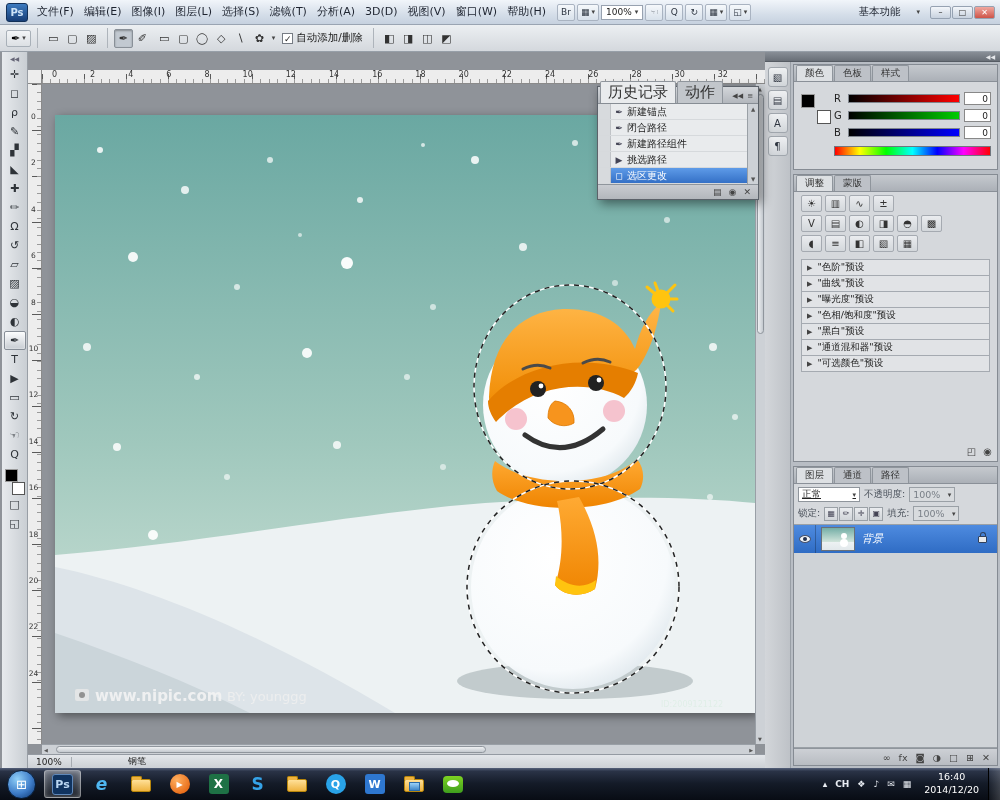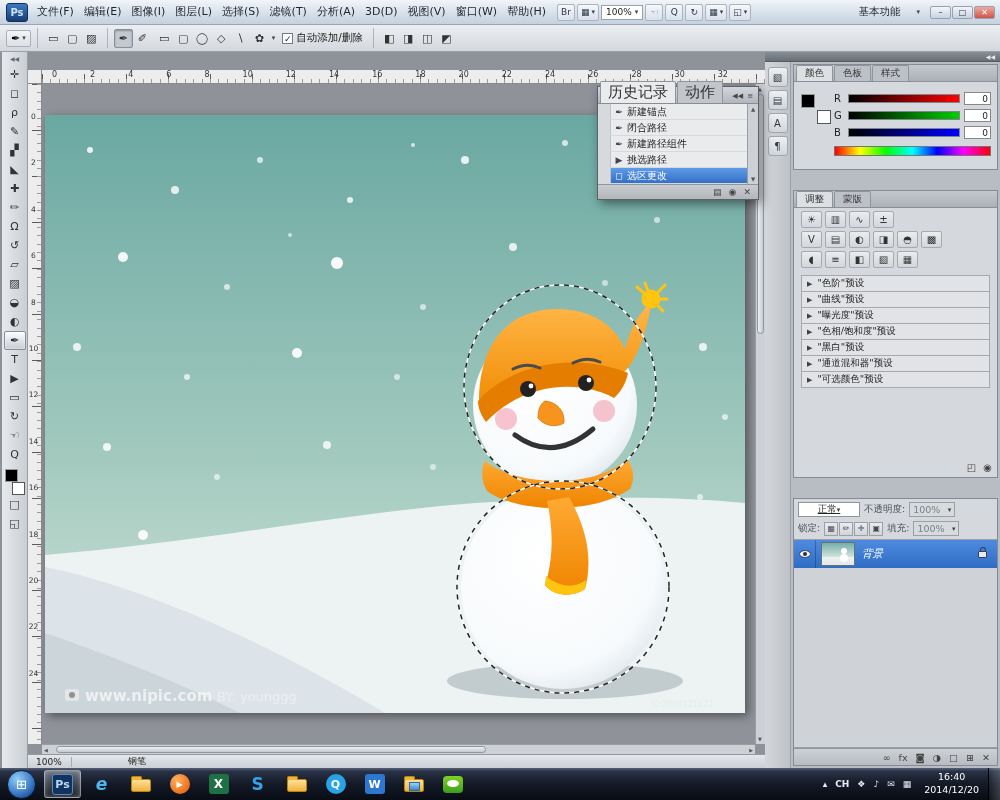--- a/index.html
+++ b/index.html
@@ -77,21 +77,21 @@
     font-size:8px; color:#333; }
   .ruler-v { position:absolute; left:0; top:32px; width:14px; height:660px; background:#EDEDED;
     border-right:1px solid #8A8A8A; overflow:hidden;
     background-image:
       repeating-linear-gradient(to bottom,#9A9A9A 0 1px,transparent 1px 8.4px),
       repeating-linear-gradient(to bottom,#5A5A5A 0 1px,transparent 1px 46px);
     background-size:4px 100%,9px 100%; background-position:100% 0,100% 0; background-repeat:no-repeat; }
   .ruler-nums-v { position:absolute; left:0; top:28px; height:566px; width:11px; display:flex; flex-direction:column;
     justify-content:space-between; align-items:center; font-size:7.5px; color:#333; }
   .viewport { position:absolute; left:14px; top:32px; right:10px; bottom:24px; overflow:hidden; }
-  .artboard { position:absolute; left:3px; top:31px; width:700px; height:598px;
+  .artboard { position:absolute; left:13px; top:31px; width:700px; height:598px;
     box-shadow:3px 3px 9px rgba(0,0,0,.45); background:#fff; }
   .artboard svg { display:block; }
   .vscroll { position:absolute; right:0; top:32px; width:10px; bottom:24px; background:#CDD1D6;
     border-left:1px solid #999FA6; font-size:5px; color:#555; }
   .vthumb { position:absolute; left:1px; right:1px; top:10px; height:240px;
     background:linear-gradient(to right,#EEF0F2,#C4C9CF); border:1px solid #8F959C; border-radius:4px; }
   .hscroll { position:absolute; left:14px; right:10px; bottom:14px; height:10px; background:#CDD1D6;
     border-top:1px solid #999FA6; }
   .hthumb { position:absolute; top:1px; bottom:1px; left:14px; width:430px;
     background:linear-gradient(#EEF0F2,#C4C9CF); border:1px solid #8F959C; border-radius:4px; }
@@ -129,21 +129,21 @@
   .rightdock { position:absolute; left:765px; top:52px; width:235px; height:716px; background:#B8BDC4; z-index:15; }
   .dock-header { height:10px; background:linear-gradient(#888E96,#696F77); border-bottom:1px solid #565C64;
     display:flex; justify-content:flex-end; align-items:center; padding:0 5px; font-size:6px; color:#E6E8EB; }
   .dock-strip { position:absolute; left:0; top:10px; width:26px; bottom:0;
     background:linear-gradient(to right,#D3D6DA,#BEC2C7); border-right:1px solid #999FA6;
     display:flex; flex-direction:column; align-items:center; gap:3px; padding-top:5px; }
   .strip-btn { width:20px; height:20px; border:1px solid #A0A6AD; border-radius:3px;
     background:linear-gradient(#EEF0F2,#D1D5D9); font-size:10px; color:#2F3540;
     display:flex; align-items:center; justify-content:center; }
   .panels { position:absolute; left:26px; top:10px; right:0; bottom:0; display:flex; flex-direction:column;
-    gap:20px; padding:2px; }
+    gap:4px; padding:2px; }
   .panel { border:1px solid #858B93; background:#D5D8DC; display:flex; flex-direction:column; }
   .panel-tabs { height:17px; background:linear-gradient(#C5C9CE,#ABB0B7); display:flex; align-items:flex-end;
     gap:1px; padding:0 2px; border-bottom:1px solid #8A9098; flex:none; }
   .ptab { padding:1px 8px; font-size:9.5px; color:#333; background:#BDC1C7; border:1px solid #8F959C;
     border-bottom:none; border-radius:2px 2px 0 0; }
   .ptab.selected { background:#DDE0E3; }
 
   .color-panel { height:106px; }
   .color-body { position:relative; flex:1; padding:8px 6px 4px 40px; }
   .fgbg { position:absolute; left:7px; top:12px; width:30px; height:30px; }
@@ -169,21 +169,21 @@
     display:flex; align-items:center; justify-content:center; }
   .adj-presets { margin-top:7px; border-top:1px solid #A5AAB1; }
   .preset-row { height:16px; display:flex; align-items:center; gap:5px; padding:0 5px;
     background:#E1E3E6; border:1px solid #A5AAB1; border-top:none; font-size:9.5px; color:#222; }
   .tri { font-size:7px; color:#444; }
   .adj-footer { position:absolute; right:5px; bottom:4px; display:flex; gap:7px; font-size:10px; color:#444; }
 
   .layers-panel { flex:1; }
   .lc-row { display:flex; align-items:center; gap:4px; padding:3px 4px 1px; font-size:9.5px; color:#49505A; }
   .blend-select { width:62px; height:15px; background:#fff; border:1px solid #8F959C;
-    display:flex; align-items:center; justify-content:center; padding:0 3px; font-size:9.5px; color:#222;text-decoration:underline; }
+    display:flex; align-items:center; justify-content:space-between; padding:0 3px; font-size:9.5px; color:#222;text-decoration:underline; }
   .mini-field { width:46px; height:15px; border:1px solid #9AA0A6; background:#D8DBDE; color:#7A8088;
     display:flex; align-items:center; justify-content:space-between; padding:0 3px; font-size:9.5px; }
   .lock-btns { display:flex; gap:1px; }
   .lock-btn { width:14px; height:14px; border:1px solid #9AA0A6; background:linear-gradient(#EAECEF,#D1D5D9);
     font-size:8px; display:flex; align-items:center; justify-content:center; color:#445; }
   .layers-list { flex:1; background:#CFD3D7; border-top:1px solid #9AA0A6; border-bottom:1px solid #9AA0A6; margin-top:2px; }
   .layer-row { height:28px; display:flex; align-items:center; background:linear-gradient(#4E8BE0,#2F6CC4); }
   .eye-cell { width:22px; align-self:stretch; display:flex; align-items:center; justify-content:center;
     border-right:1px solid rgba(0,0,0,.25); }
   .eye { display:inline-block; width:12px; height:8px; border-radius:50%; background:#F2F5F8;
@@ -751,20 +751,25 @@
               </div>
             </div>
           <div class="adj-footer">
             <span>◰</span>
             <span>◉</span>
           </div>
         </div>
       </div>
 
       <div class="panel layers-panel">
+        <div class="panel-tabs">
+          <span class="ptab selected">图层</span>
+          <span class="ptab">通道</span>
+          <span class="ptab">路径</span>
+        </div>
         <div class="lc-row">
           <span class="blend-select">
             <span>正常</span>
             <span class="caret">▾</span>
           </span>
           <span>不透明度:</span>
           <span class="mini-field">
             <span>100%</span>
             <span class="caret">▾</span>
           </span>

